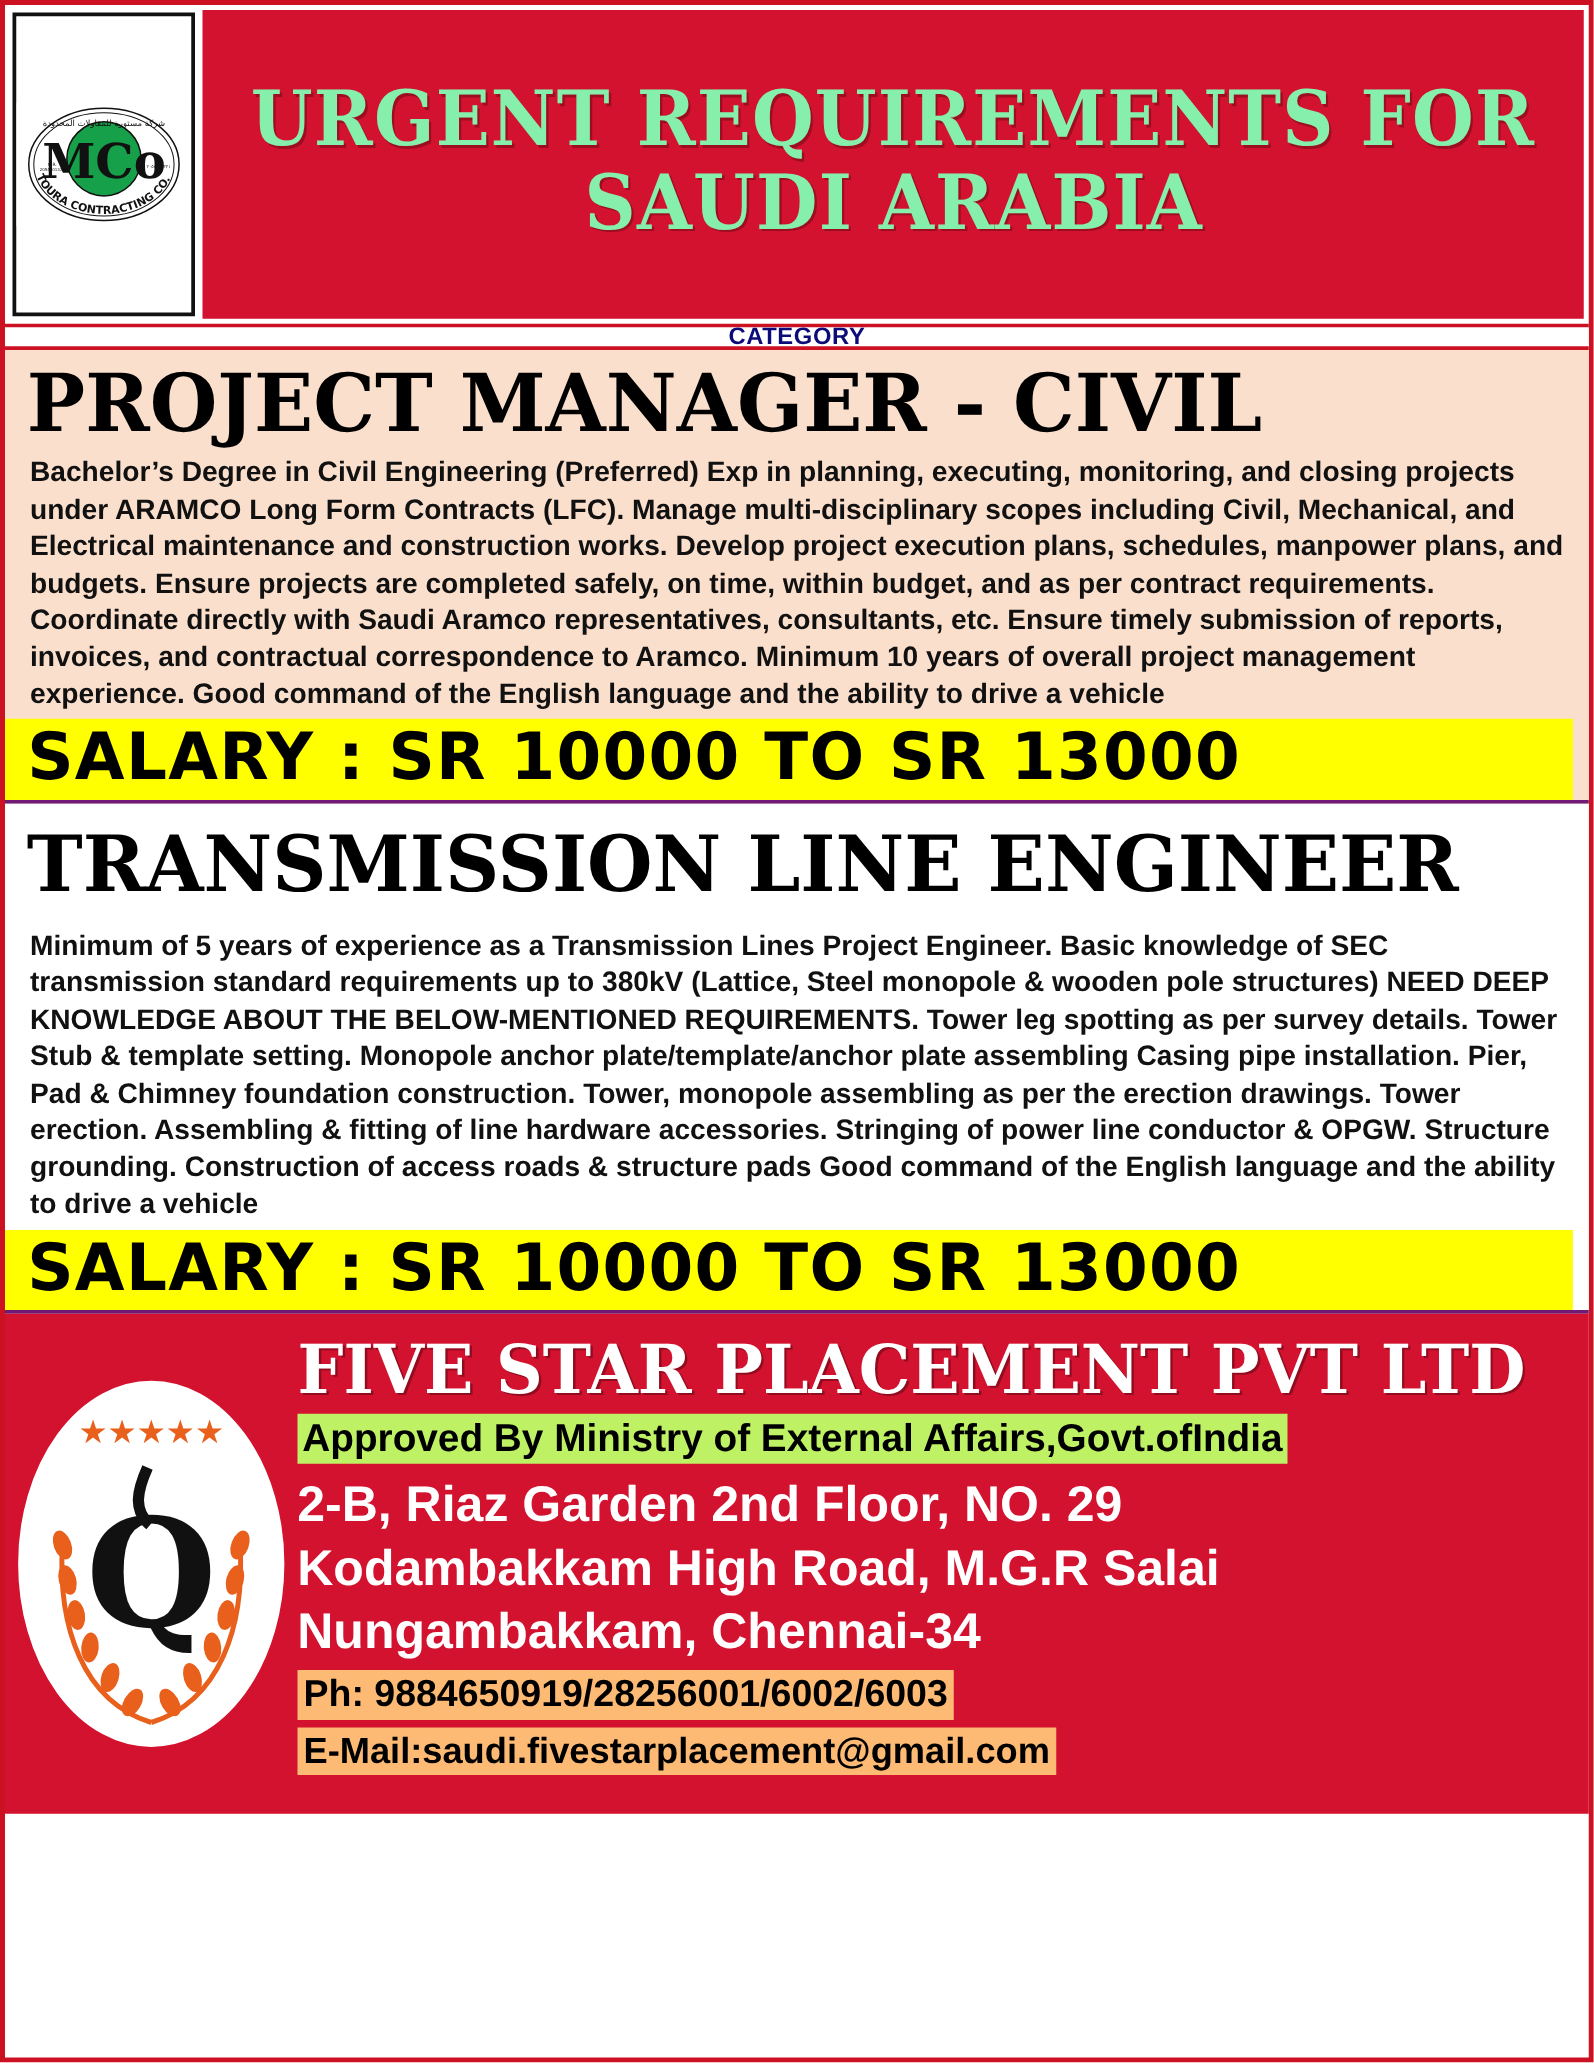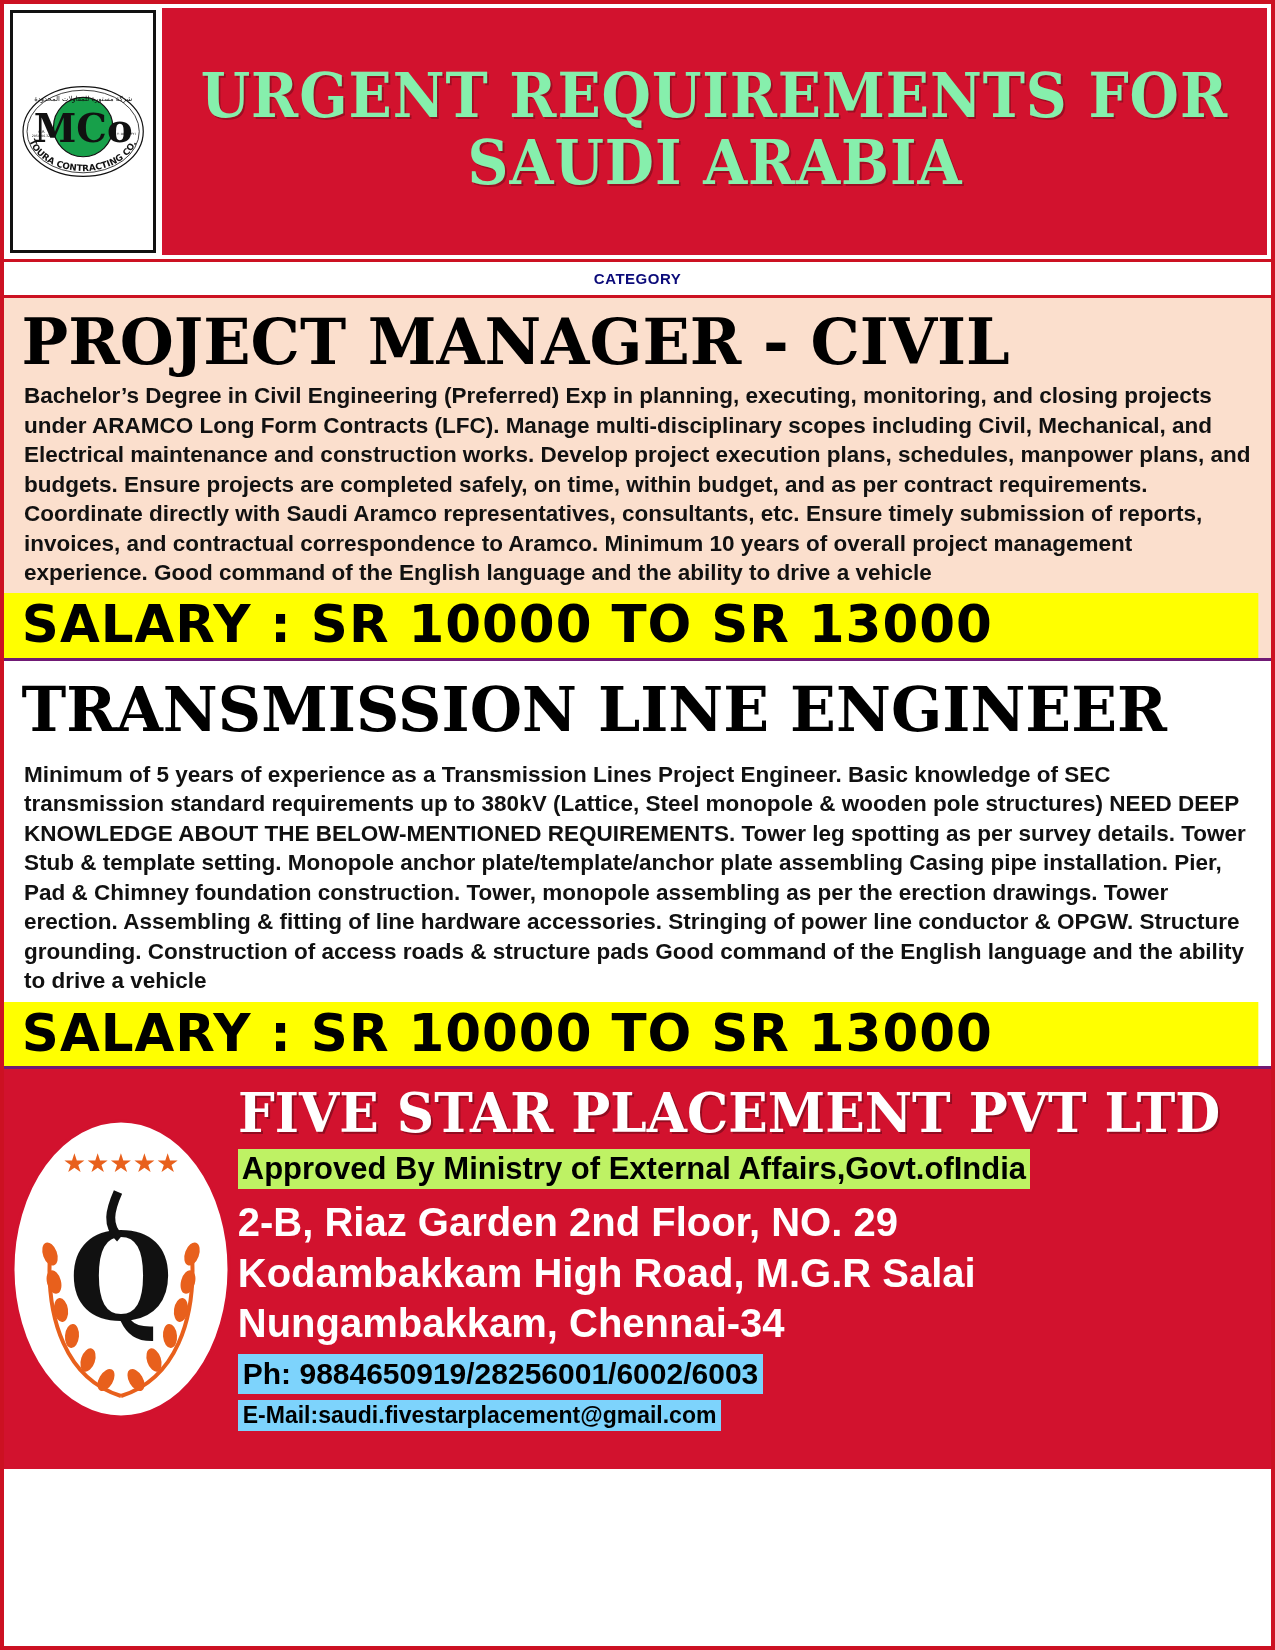--- a/index.html
+++ b/index.html
@@ -65,24 +65,24 @@
   .header-title .l2 {
     font-size: 61px;
     line-height: 1.15;
     transform: scaleX(0.93);
     white-space: nowrap;
     text-shadow: 2px 2px 0 rgba(0,0,0,.25);
   }
 
   
   .category-bar {
-    height: 36px;
+    height: 18px;
     background: #ffffff;
     color: #0b0b7a;
-    font-size: 15px;
+    font-size: 19px;
     font-weight: bold;
     letter-spacing: .5px;
     display: flex;
     align-items: center;
     justify-content: center;
     border-bottom: 3px solid #cc1122;
     box-sizing: border-box;
   }
 
   
@@ -176,30 +176,30 @@
   .addr {
     font-weight: bold;
     font-size: 40px;
     line-height: 1.26;
     color: #ffffff;
     margin-top: 8px;
     max-width: 870px;
   }
   .phone, .email {
     display: inline-block;
-    background: #7dd3fc;
+    background: #fdba74;
     color: #000000;
     font-weight: bold;
     font-size: 30px;
     line-height: 1.25;
     padding: 1px 5px;
     margin-top: 6px;
     white-space: nowrap;
   }
-  .email { font-size: 23px; }
+  .email { font-size: 29px; }
 </style>
 </head>
 <body>
 
 <div class="poster">
 
   <div class="header">
 
     <div class="logo-box">
       <svg class="logo-svg" viewBox="0 0 350 246">

